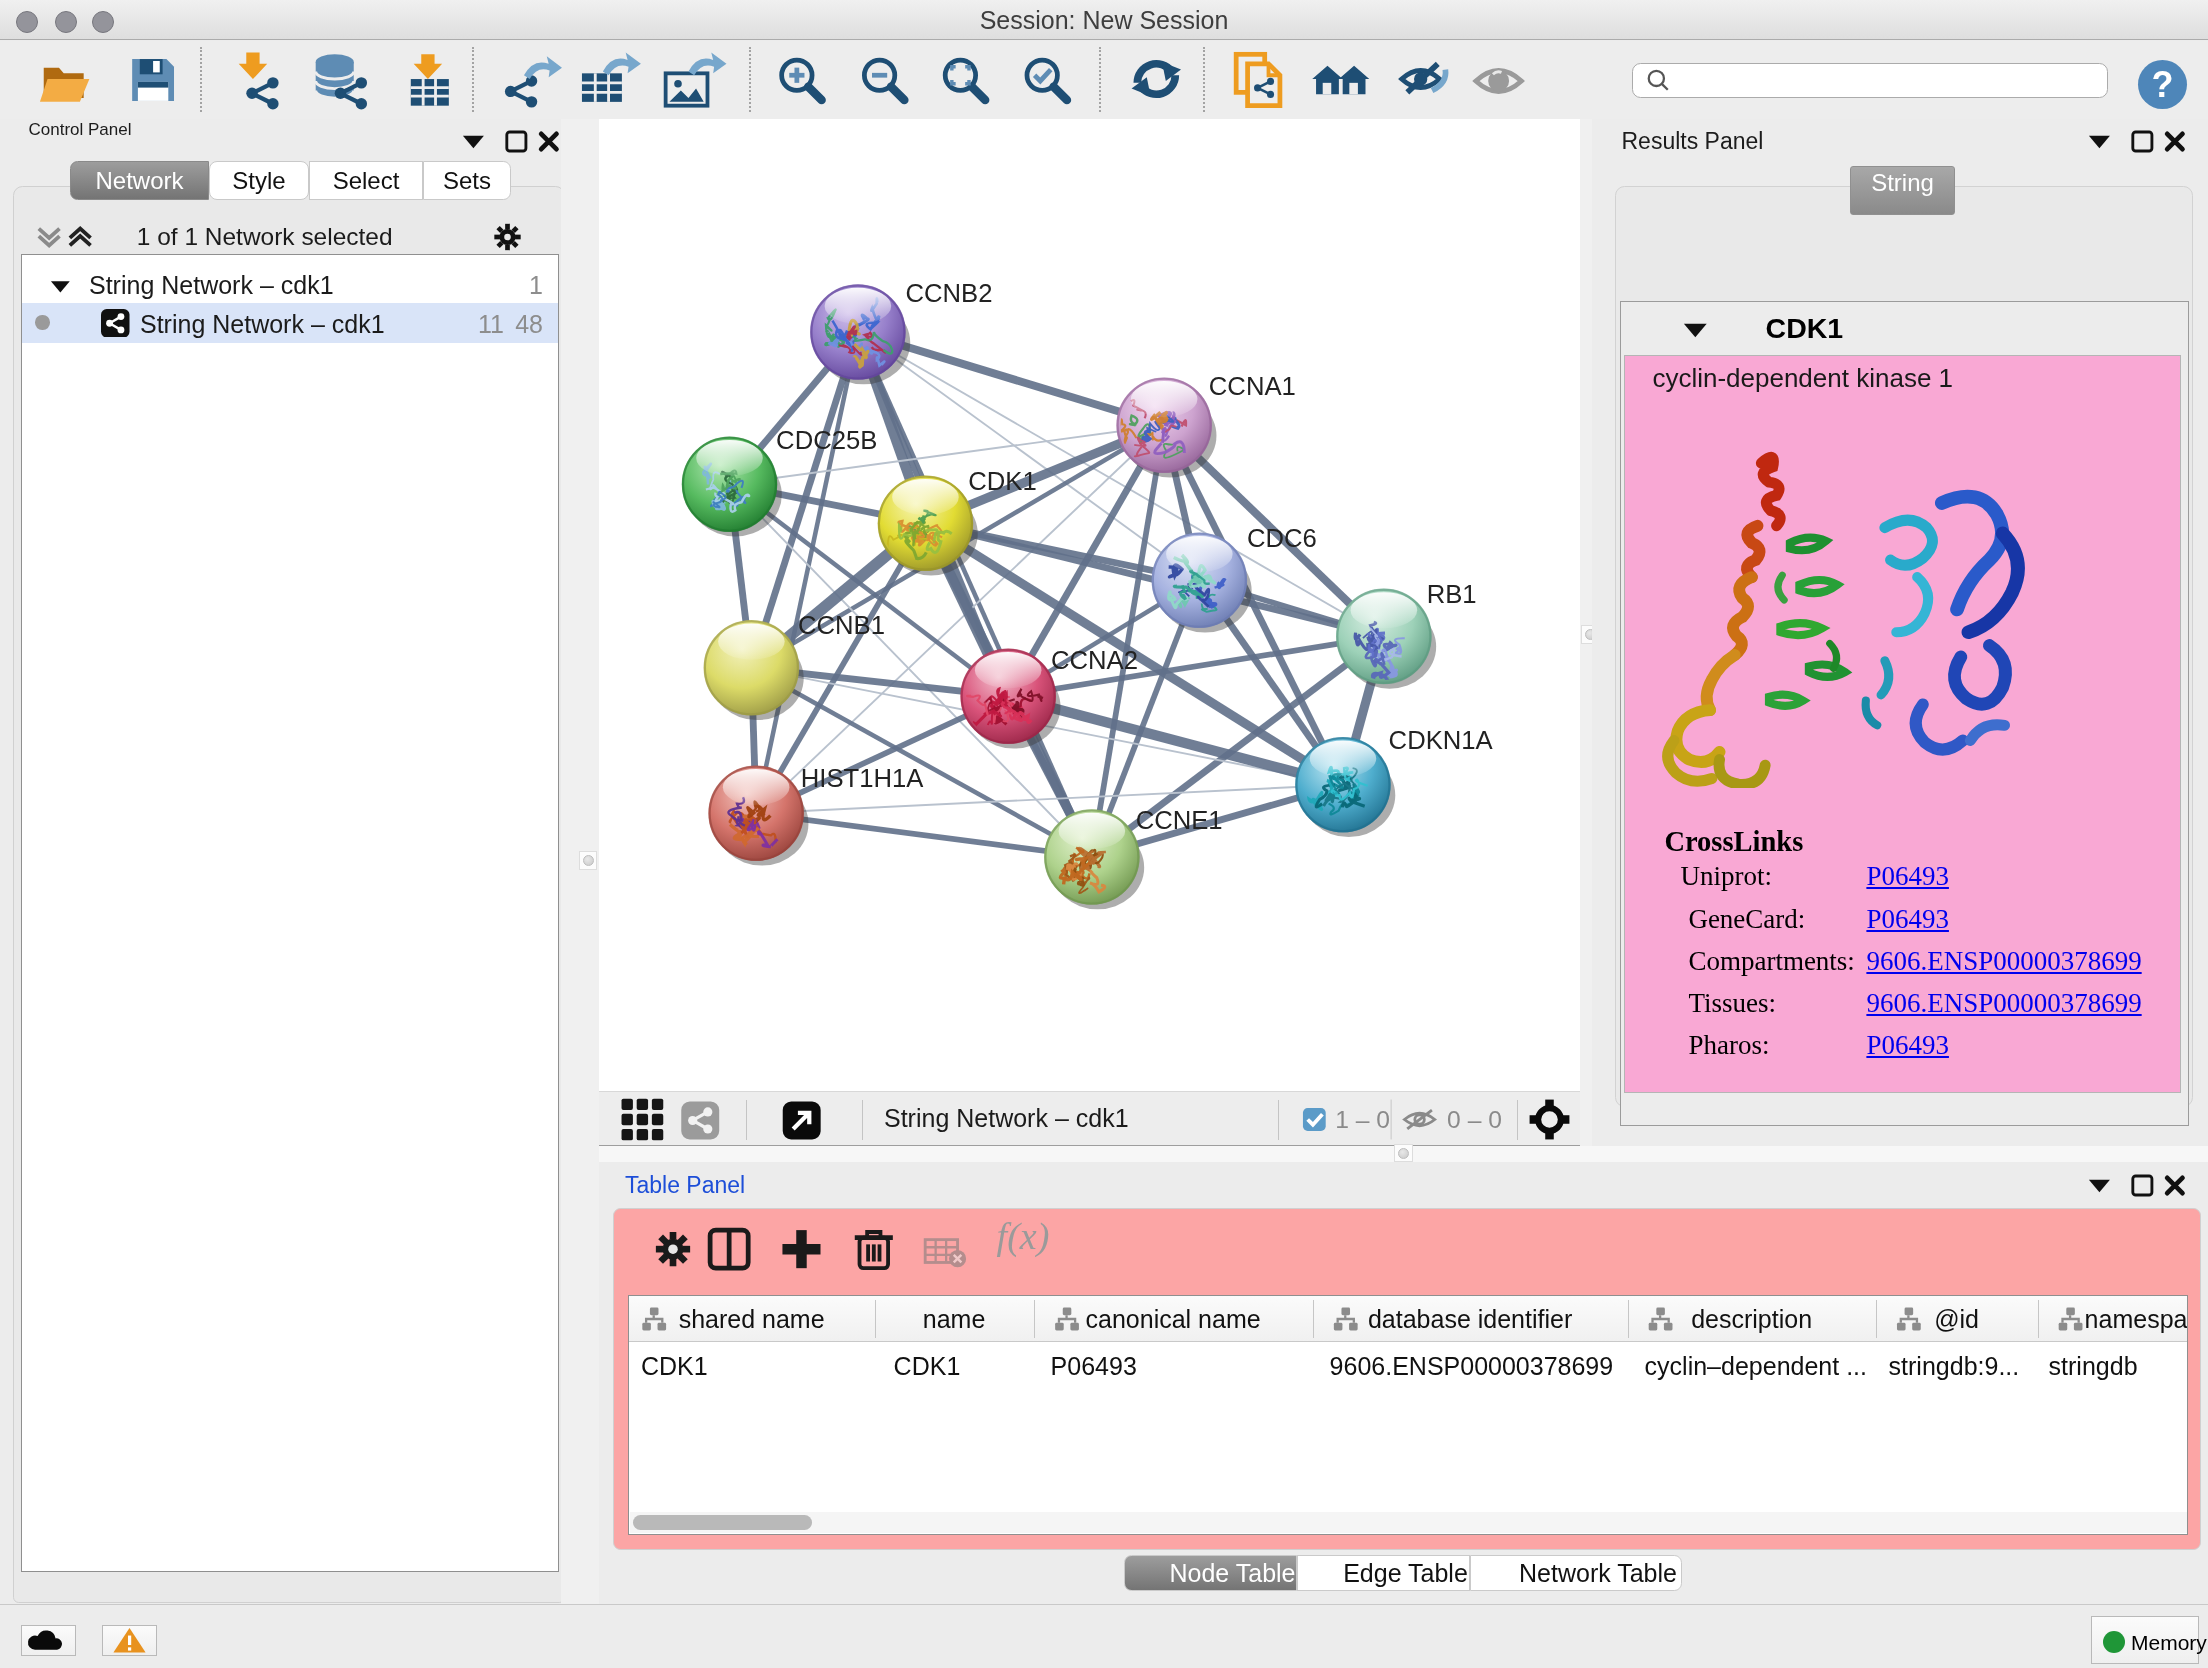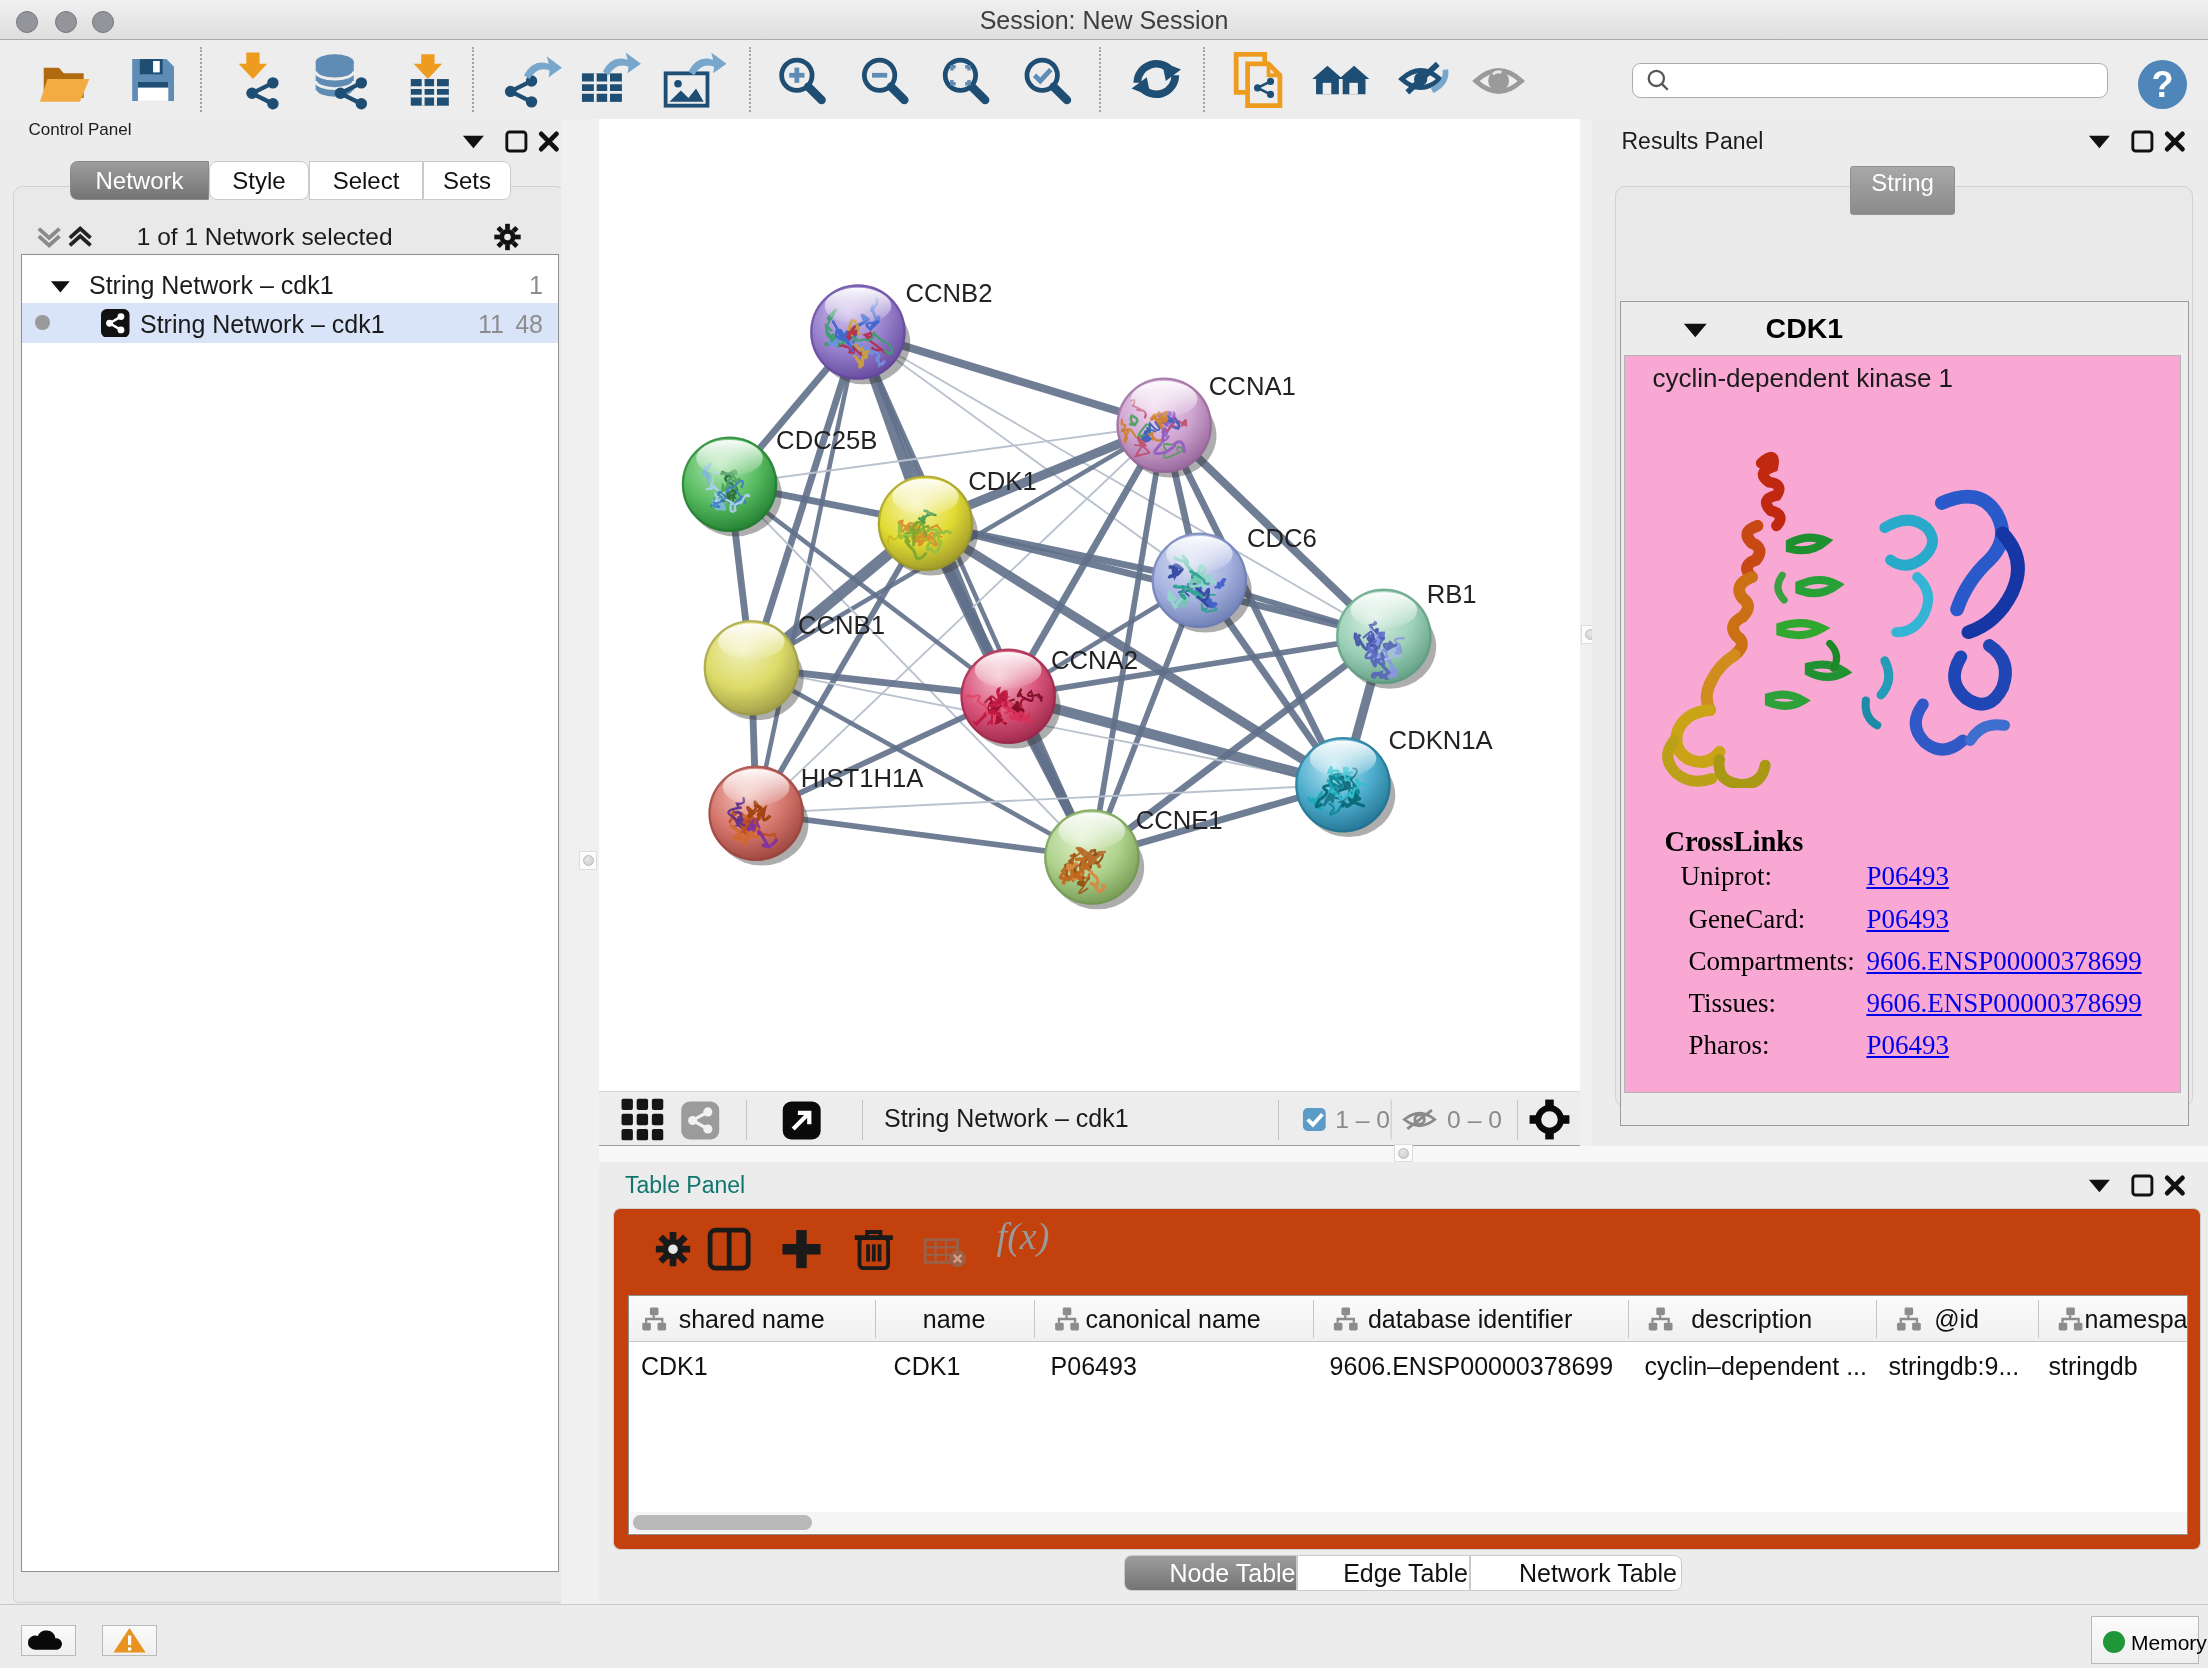--- a/index.html
+++ b/index.html
@@ -60,23 +60,23 @@
     background:#E9E9E9; border:1px solid #D2D2D2; border-radius:9.5px; }
   .btn { position:absolute; top:20px; height:40px; background:#FFFFFF; border:1.4px solid #ADADAD;
     border-radius:9.5px; font-size:25px; color:#000; text-align:center; }
 
   .serif { font-family:"Liberation Serif",serif; }
   .xl-label { position:absolute; font-size:27px; color:#000; }
   .xl-link { position:absolute; font-size:27px; color:#0000EE; text-decoration:underline; }
 
   
   #tablepanel { left:599px; top:1162px; width:1609px; height:441px; background:#ECECEC; }
-  #tp-title { position:absolute; left:26px; top:9.5px; font-size:23px; color:#0f766e; }
+  #tp-title { position:absolute; left:26px; top:9.5px; font-size:23px; color:#1d4ed8; }
   #tp-body { position:absolute; left:14.3px; top:46px; width:1588px; height:342px;
-    background:#c2410c; border:1px solid #D0D0D0; border-radius:7.6px; }
+    background:#fca5a5; border:1px solid #D0D0D0; border-radius:7.6px; }
   #tp-table { position:absolute; left:13.3px; top:86px; width:1560px; height:240px;
     background:#FFFFFF; border:1px solid #8F8F8F; overflow:hidden; }
   #tp-header { position:absolute; left:0; top:0; width:100%; height:46px;
     background:linear-gradient(#FBFBFB,#F0F0F0); border-bottom:1px solid #C9C9C9; font-size:25px; color:#111; }
   .th { position:absolute; top:0; height:46px; line-height:46px; text-align:center; }
   .thsep { position:absolute; top:3.8px; height:38px; width:1px; background:#C6C6C6; }
   .td { position:absolute; top:56px; font-size:25px; color:#111; }
   #hscroll { position:absolute; left:1px; bottom:1px; width:1558px; height:21px; background:#F5F5F5; }
   #hthumb { position:absolute; left:3.8px; top:2.9px; width:179px; height:15px; background:#B9B9B9; border-radius:7.6px; }
 

